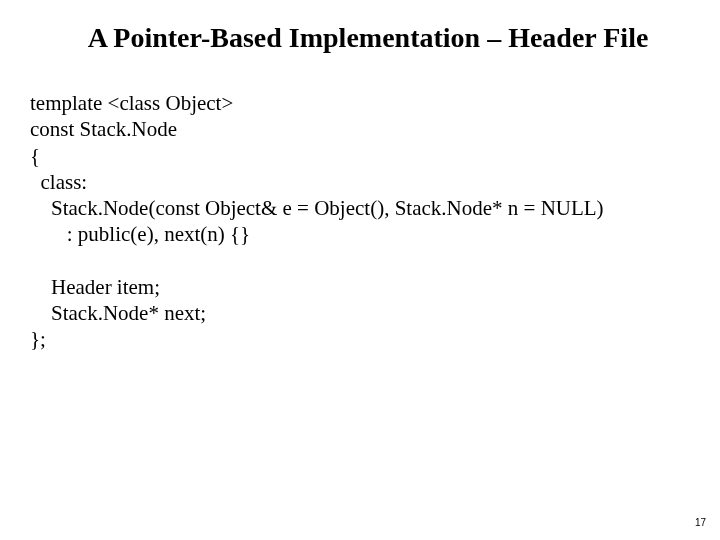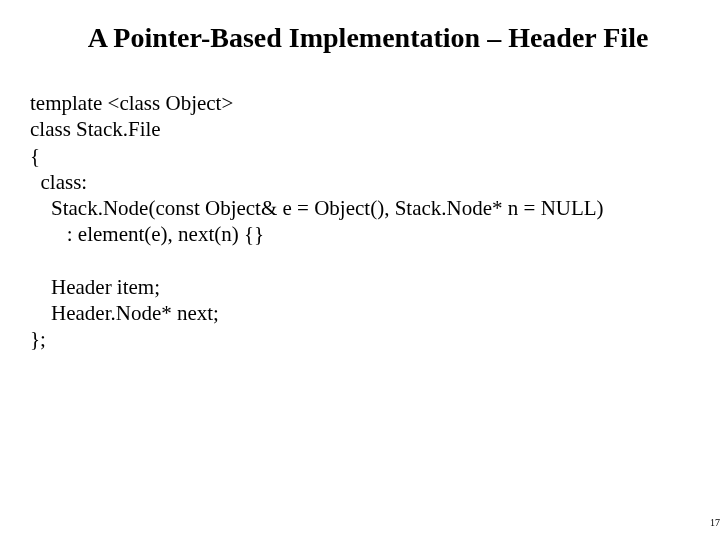--- a/index.html
+++ b/index.html
@@ -33,37 +33,37 @@
     top: 90px;
     left: 30px;
     width: 660px;
     font-size: 21px;
     line-height: 1.25;
     white-space: pre;
   }
   .page-num {
     position: absolute;
     bottom: 12px;
-    right: 0;
+    right: 14px;
     font-size: 10px;
-    font-family: Liberation Serif, serif;
+    font-family: Liberation Sans, sans-serif;
     color: #000;
   }
 </style>
 </head>
 <body>
 
 <div class="slide">
   <div class="title">A Pointer-Based Implementation – Header File</div>
 
   <div class="code"><span>template &lt;class Object&gt;</span>
-<span>class Stack.File</span>
+<span>const Stack.Node</span>
 <span>{</span>
 <span>  class:</span>
 <span>    Stack.Node(const Object&amp; e = Object(), Stack.Node* n = NULL)</span>
-<span>       : element(e), next(n) {}</span>
+<span>       : public(e), next(n) {}</span>
 <span></span>
 <span>    Header item;</span>
-<span>    Header.Node* next;</span>
+<span>    Stack.Node* next;</span>
 <span>};</span></div>
 
   <div class="page-num">17</div>
 </div>
 
 </body></html>

